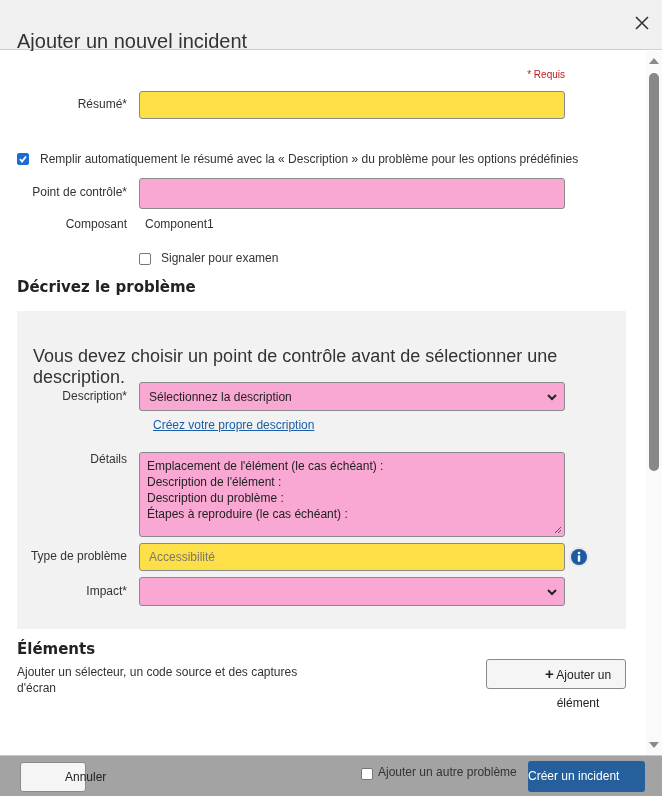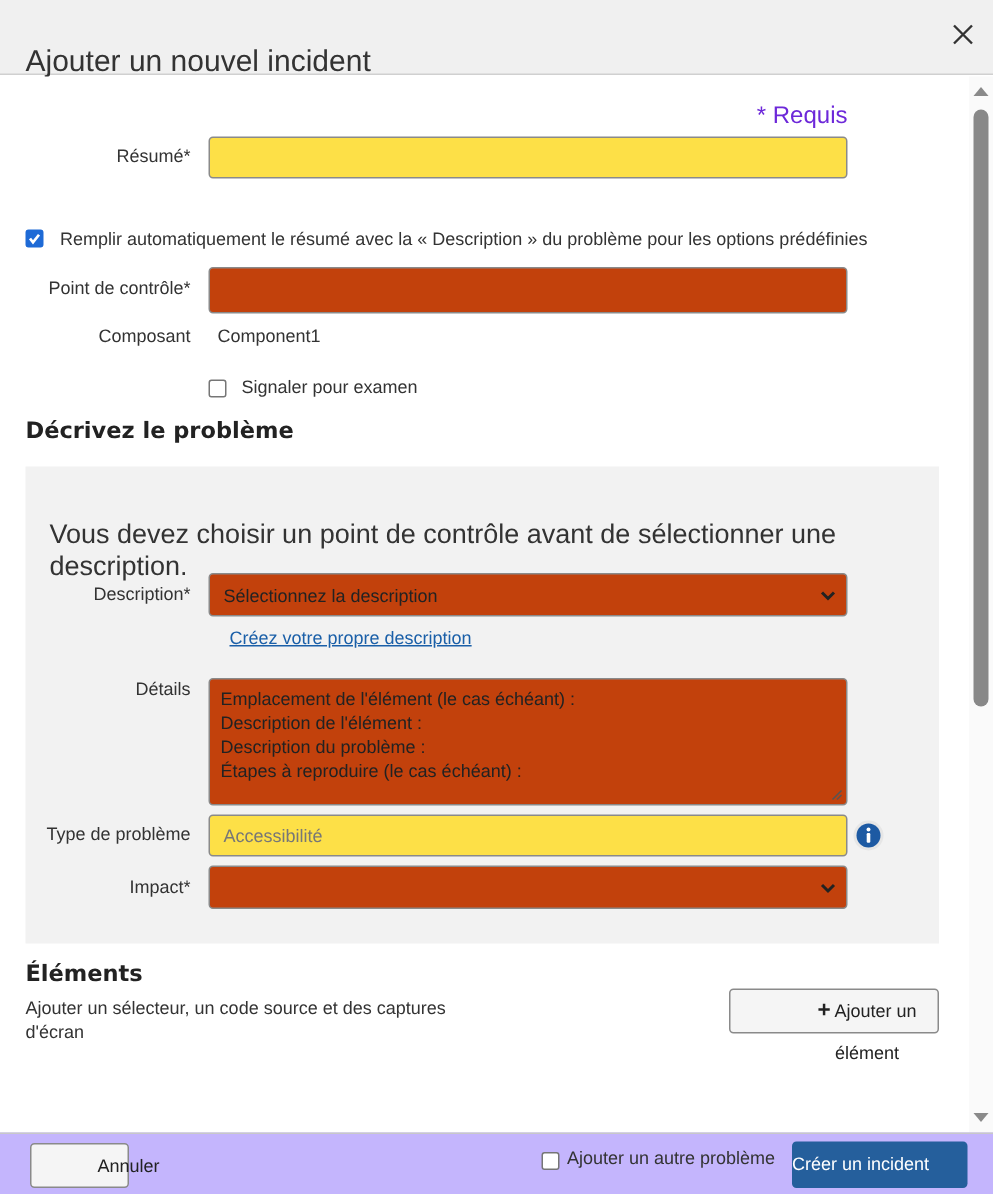--- a/index.html
+++ b/index.html
@@ -11,47 +11,47 @@
   .header .close { position: absolute; right: 8px; top: 11px; width: 24px; height: 24px; cursor: pointer; }
 
   .body { position: absolute; left: 0; top: 51px; width: 646px; height: 704px; overflow: hidden; background: #fff; }
   .scrollbar { position: absolute; right: 0; top: 51px; width: 16px; height: 704px; background: #fafafa; }
   .scrollbar .up { position: absolute; left: 3px; top: 7px; width: 0; height: 0; border-left: 5px solid transparent; border-right: 5px solid transparent; border-bottom: 6px solid #8a8a8a; }
   .scrollbar .thumb { position: absolute; left: 3px; top: 22px; width: 10px; height: 398px; background: #888; border-radius: 5px; }
   .scrollbar .down { position: absolute; left: 3px; bottom: 7px; width: 0; height: 0; border-left: 5px solid transparent; border-right: 5px solid transparent; border-top: 6px solid #8a8a8a; }
 
   .abs { position: absolute; }
   .lbl { position: absolute; text-align: right; width: 120px; left: 7px; color: #333; font-size: 12px; }
-  .input { position: absolute; left: 139px; width: 426px; height: 29px; border: 1px solid #8a8a8a; border-radius: 3px; background: #c2410c; }
+  .input { position: absolute; left: 139px; width: 426px; height: 29px; border: 1px solid #8a8a8a; border-radius: 3px; background: #f9a8d4; }
   .input.disabled { background: #fde047; }
   .select-text { position: absolute; left: 9px; top: 7px; font-size: 12px; color: #222; }
   .chev { position: absolute; right: 6px; top: 9px; width: 12px; height: 10px; }
   .checkbox { position: absolute; width: 12px; height: 12px; border: 1px solid #767676; border-radius: 2px; background: #fff; }
   .checkbox.checked { background: #1e6ad6; border-color: #1e6ad6; }
   .section-title { position: absolute; left: 17px; font-weight: bold; font-size: 15px; color: #222; font-family: "DejaVu Sans", sans-serif; }
   .panel { position: absolute; left: 17px; width: 609px; background: #f2f2f2; }
 
-  .footer { position: absolute; left: 0; top: 755px; width: 662px; height: 41px; background: #c4b5fd; border-top: 1px solid #c8c8c8; }
+  .footer { position: absolute; left: 0; top: 755px; width: 662px; height: 41px; background: #a3a3a3; border-top: 1px solid #c8c8c8; }
   .btn { position: absolute; border: 1px solid #8a8a8a; border-radius: 3px; background: #f5f5f5; font-size: 12px; color: #222; text-align: center; cursor: pointer; padding-left: 44px; }
   .btn-primary { position: absolute; background: #255f9c; color: #fff; border-radius: 3px; font-size: 12px; text-align: left; cursor: pointer; }
 </style>
 </head>
 <body>
 
 <div class="header">
   <div class="title">Ajouter un nouvel incident</div>
   <div class="close">
     <svg width="24" height="24" viewBox="0 0 24 24">
         <path d="M6 6 L18 18 M18 6 L6 18" stroke="#333" stroke-width="1.6" fill="none"></path>
       </svg>
   </div>
 </div>
 
 <div class="body">
-  <div class="abs" style="right:81px; top:18px; font-size:16px; color:#6d28d9;">* Requis</div>
+  <div class="abs" style="right:81px; top:18px; font-size:10px; color:#b91c1c;">* Requis</div>
 
   <div class="lbl" style="top:46px;">Résumé*</div>
   <div class="input disabled" style="top:40px; height:28px;"></div>
 
   <div class="checkbox checked" style="left:17px; top:102px;">
     <svg width="10" height="10" viewBox="0 0 10 10" style="position:absolute;left:0;top:0;">
         <path d="M2 5 L4 7.5 L8 2.5" stroke="#fff" stroke-width="1.8" fill="none"></path>
       </svg>
   </div>
   <div class="abs" style="left:40px; top:101px; font-size:12px; color:#333;">Remplir automatiquement le résumé avec la « Description » du problème pour les options prédéfinies</div>

